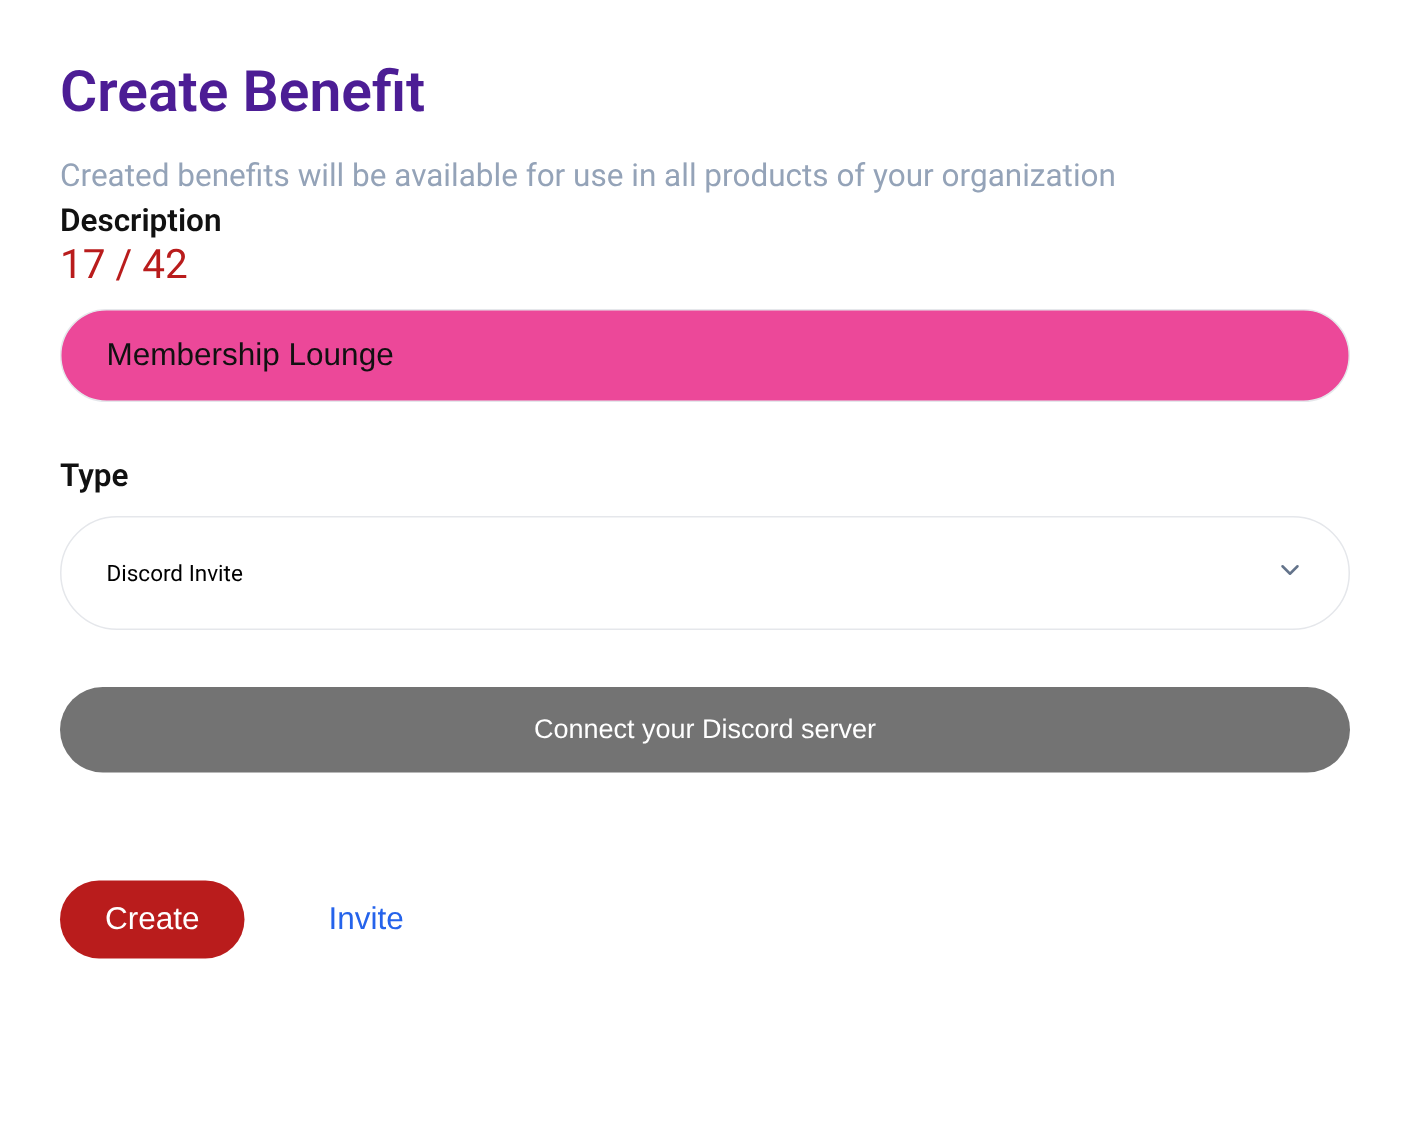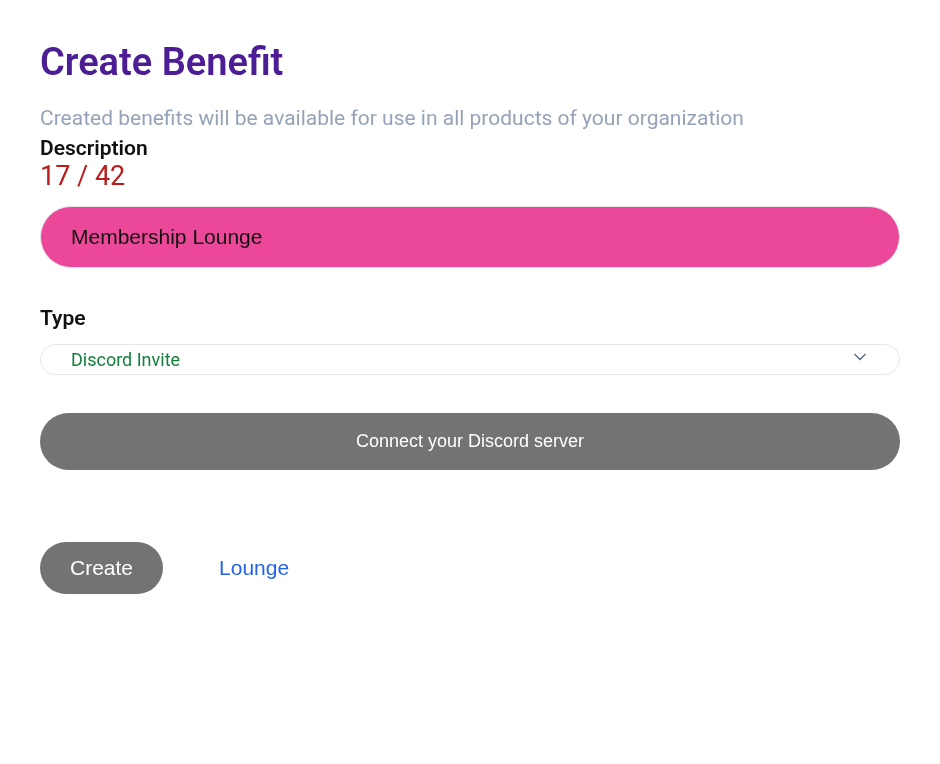--- a/index.html
+++ b/index.html
@@ -53,23 +53,23 @@
       margin-bottom: 38px;
     }
     .select-wrap {
       position: relative;
       margin-bottom: 38px;
     }
     .select-input {
       width: 100%;
       border: 1px solid #e5e7eb;
       border-radius: 999px;
-      padding: 4px 30px;
-      font-size: 18px;
-      color: #15803d;
+      padding: 28px 30px;
+      font-size: 15px;
+      color: #000000;
       outline: none;
       background: #ffffff;
       appearance: none;
       -webkit-appearance: none;
       cursor: pointer;
     }
     .chevron {
       position: absolute;
       right: 30px;
       top: 50%;
@@ -88,21 +88,21 @@
       font-weight: 500;
       cursor: pointer;
       margin-bottom: 72px;
     }
     .footer-actions {
       display: flex;
       align-items: center;
       gap: 56px;
     }
     .create-button {
-      background: #737373;
+      background: #b91c1c;
       color: #ffffff;
       border: none;
       border-radius: 999px;
       padding: 14px 30px;
       font-size: 21px;
       font-weight: 500;
       cursor: pointer;
     }
     .cancel-button {
       background: transparent;
@@ -137,17 +137,17 @@
     <svg width="20" height="20" viewBox="0 0 24 24" fill="none" stroke="currentColor" stroke-width="2" stroke-linecap="round" stroke-linejoin="round">
         <polyline points="6 9 12 15 18 9"></polyline>
       </svg>
   </span>
 </div>
 
 <button class="connect-button">Connect your Discord server</button>
 
 <div class="footer-actions">
   <button class="create-button">Create</button>
-  <button class="cancel-button">Lounge</button>
+  <button class="cancel-button">Invite</button>
 </div>
 
 
 
 
 </body></html>

